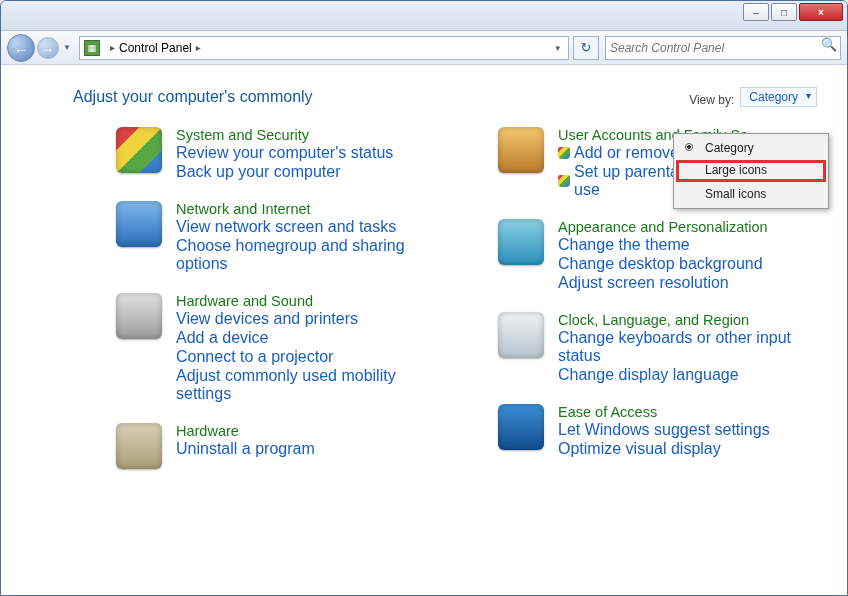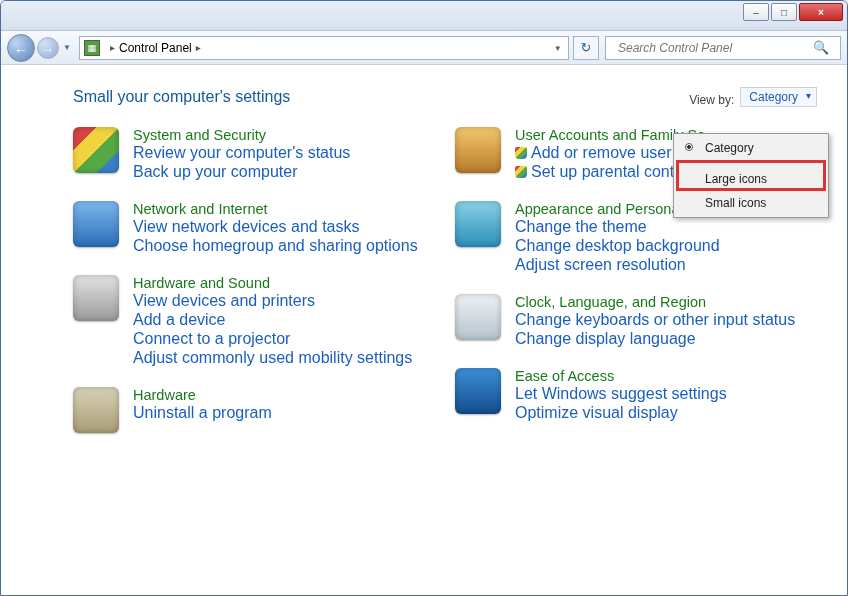--- a/index.html
+++ b/index.html
@@ -94,21 +94,21 @@
   }
   .crumb-sep { color:#555; margin:0 4px; font-size:10px;}
   .addr-drop { margin-left:auto;color:#555;font-size:9px;padding:0 4px;}
   .refresh-btn {
     width:26px;height:24px;border:1px solid #9fb2cb;background:#f3f6fa;
     display:flex;align-items:center;justify-content:center;color:#2a63a8;font-size:13px;cursor:default;
     margin-right:6px;
   }
   .searchbox {
     width:236px;height:24px;border:1px solid #9fb2cb;background:#fff;
-    display:flex;align-items:center;padding:0 10px;color:#888;font-style:italic;
+    display:flex;padding:0 2px;color:#888;font-style:italic;
     position:relative;
   }
   .searchbox input {
     border:none;outline:none;flex:1;font-style:italic;color:#888;font-size:12px;font-family:inherit;
   }
   .search-icon { color:#2a63a8;font-style:normal;font-size:13px;}
   .content {
     padding: 22px 30px 10px 72px;
     position:relative;
   }
@@ -137,20 +137,21 @@
   .categories {
     display:flex;
     gap:20px;
   }
   .col { flex:1 1 0;}
   .cat {
     display:flex;
     align-items:flex-start;
     gap:14px;
     margin-bottom:20px;
+    margin-left:43px;
   }
   .cat-icon {
     width:46px;height:46px;flex:0 0 46px;
     border-radius:6px;
     display:flex;align-items:center;justify-content:center;
     font-size:22px;color:#fff;
     box-shadow: inset 0 0 6px rgba(0,0,0,.25), 0 1px 2px rgba(0,0,0,.3);
   }
   .ic-security{background:linear-gradient(135deg,#d84343 0 25%,#f1d33d 25% 50%,#56a845 50% 75%,#3b7fc7 75%);}
   .ic-network{background:linear-gradient(#7fb8ee,#2a6db8);}
@@ -196,21 +197,21 @@
   .dd-item {
     padding:4px 8px 4px 28px;
     position:relative;
     font-size:12px;
     color:#222;
     cursor:default;
     border:1px solid transparent;
   }
   .dd-item.highlight {
     border:3px solid #d33;
-    padding:9px 6px 2px 26px;
+    padding:0 6px 2px 26px;
   }
   .dd-radio {
     position:absolute;left:8px;top:6px;
     width:8px;height:8px;border-radius:50%;
     border:1px solid #555;
     background:#fff;
   }
   .dd-radio.sel { background: radial-gradient(circle,#333 0 45%,#fff 50%);}
 </style>
 </head>
@@ -238,21 +239,21 @@
     <div class="refresh-btn">↻</div>
     <div class="searchbox">
       <input placeholder="Search Control Panel" style="">
       <span class="search-icon">🔍</span>
     </div>
   </div>
 
   <div class="content">
 
     <div class="top-row">
-      <div class="page-heading">Small your computer's settings</div>
+      <div class="page-heading">Adjust your computer's commonly</div>
       <div class="viewby">
         <span>View by:</span>
         <span class="viewby-btn">Category</span>
       </div>
     </div>
 
     <div class="categories">
       <div class="col" id="col-left">
           <div class="cat">
             <div class="cat-icon ic-security"></div>
@@ -264,21 +265,21 @@
               <div class="cat-link">
                 <span>Back up your computer</span>
               </div>
             </div>
           </div>
           <div class="cat">
             <div class="cat-icon ic-network"></div>
             <div class="cat-body">
               <div class="cat-title">Network and Internet</div>
               <div class="cat-link">
-                <span>View network devices and tasks</span>
+                <span>View network screen and tasks</span>
               </div>
               <div class="cat-link">
                 <span>Choose homegroup and sharing options</span>
               </div>
             </div>
           </div>
           <div class="cat">
             <div class="cat-icon ic-hardware"></div>
             <div class="cat-body">
               <div class="cat-title">Hardware and Sound</div>

